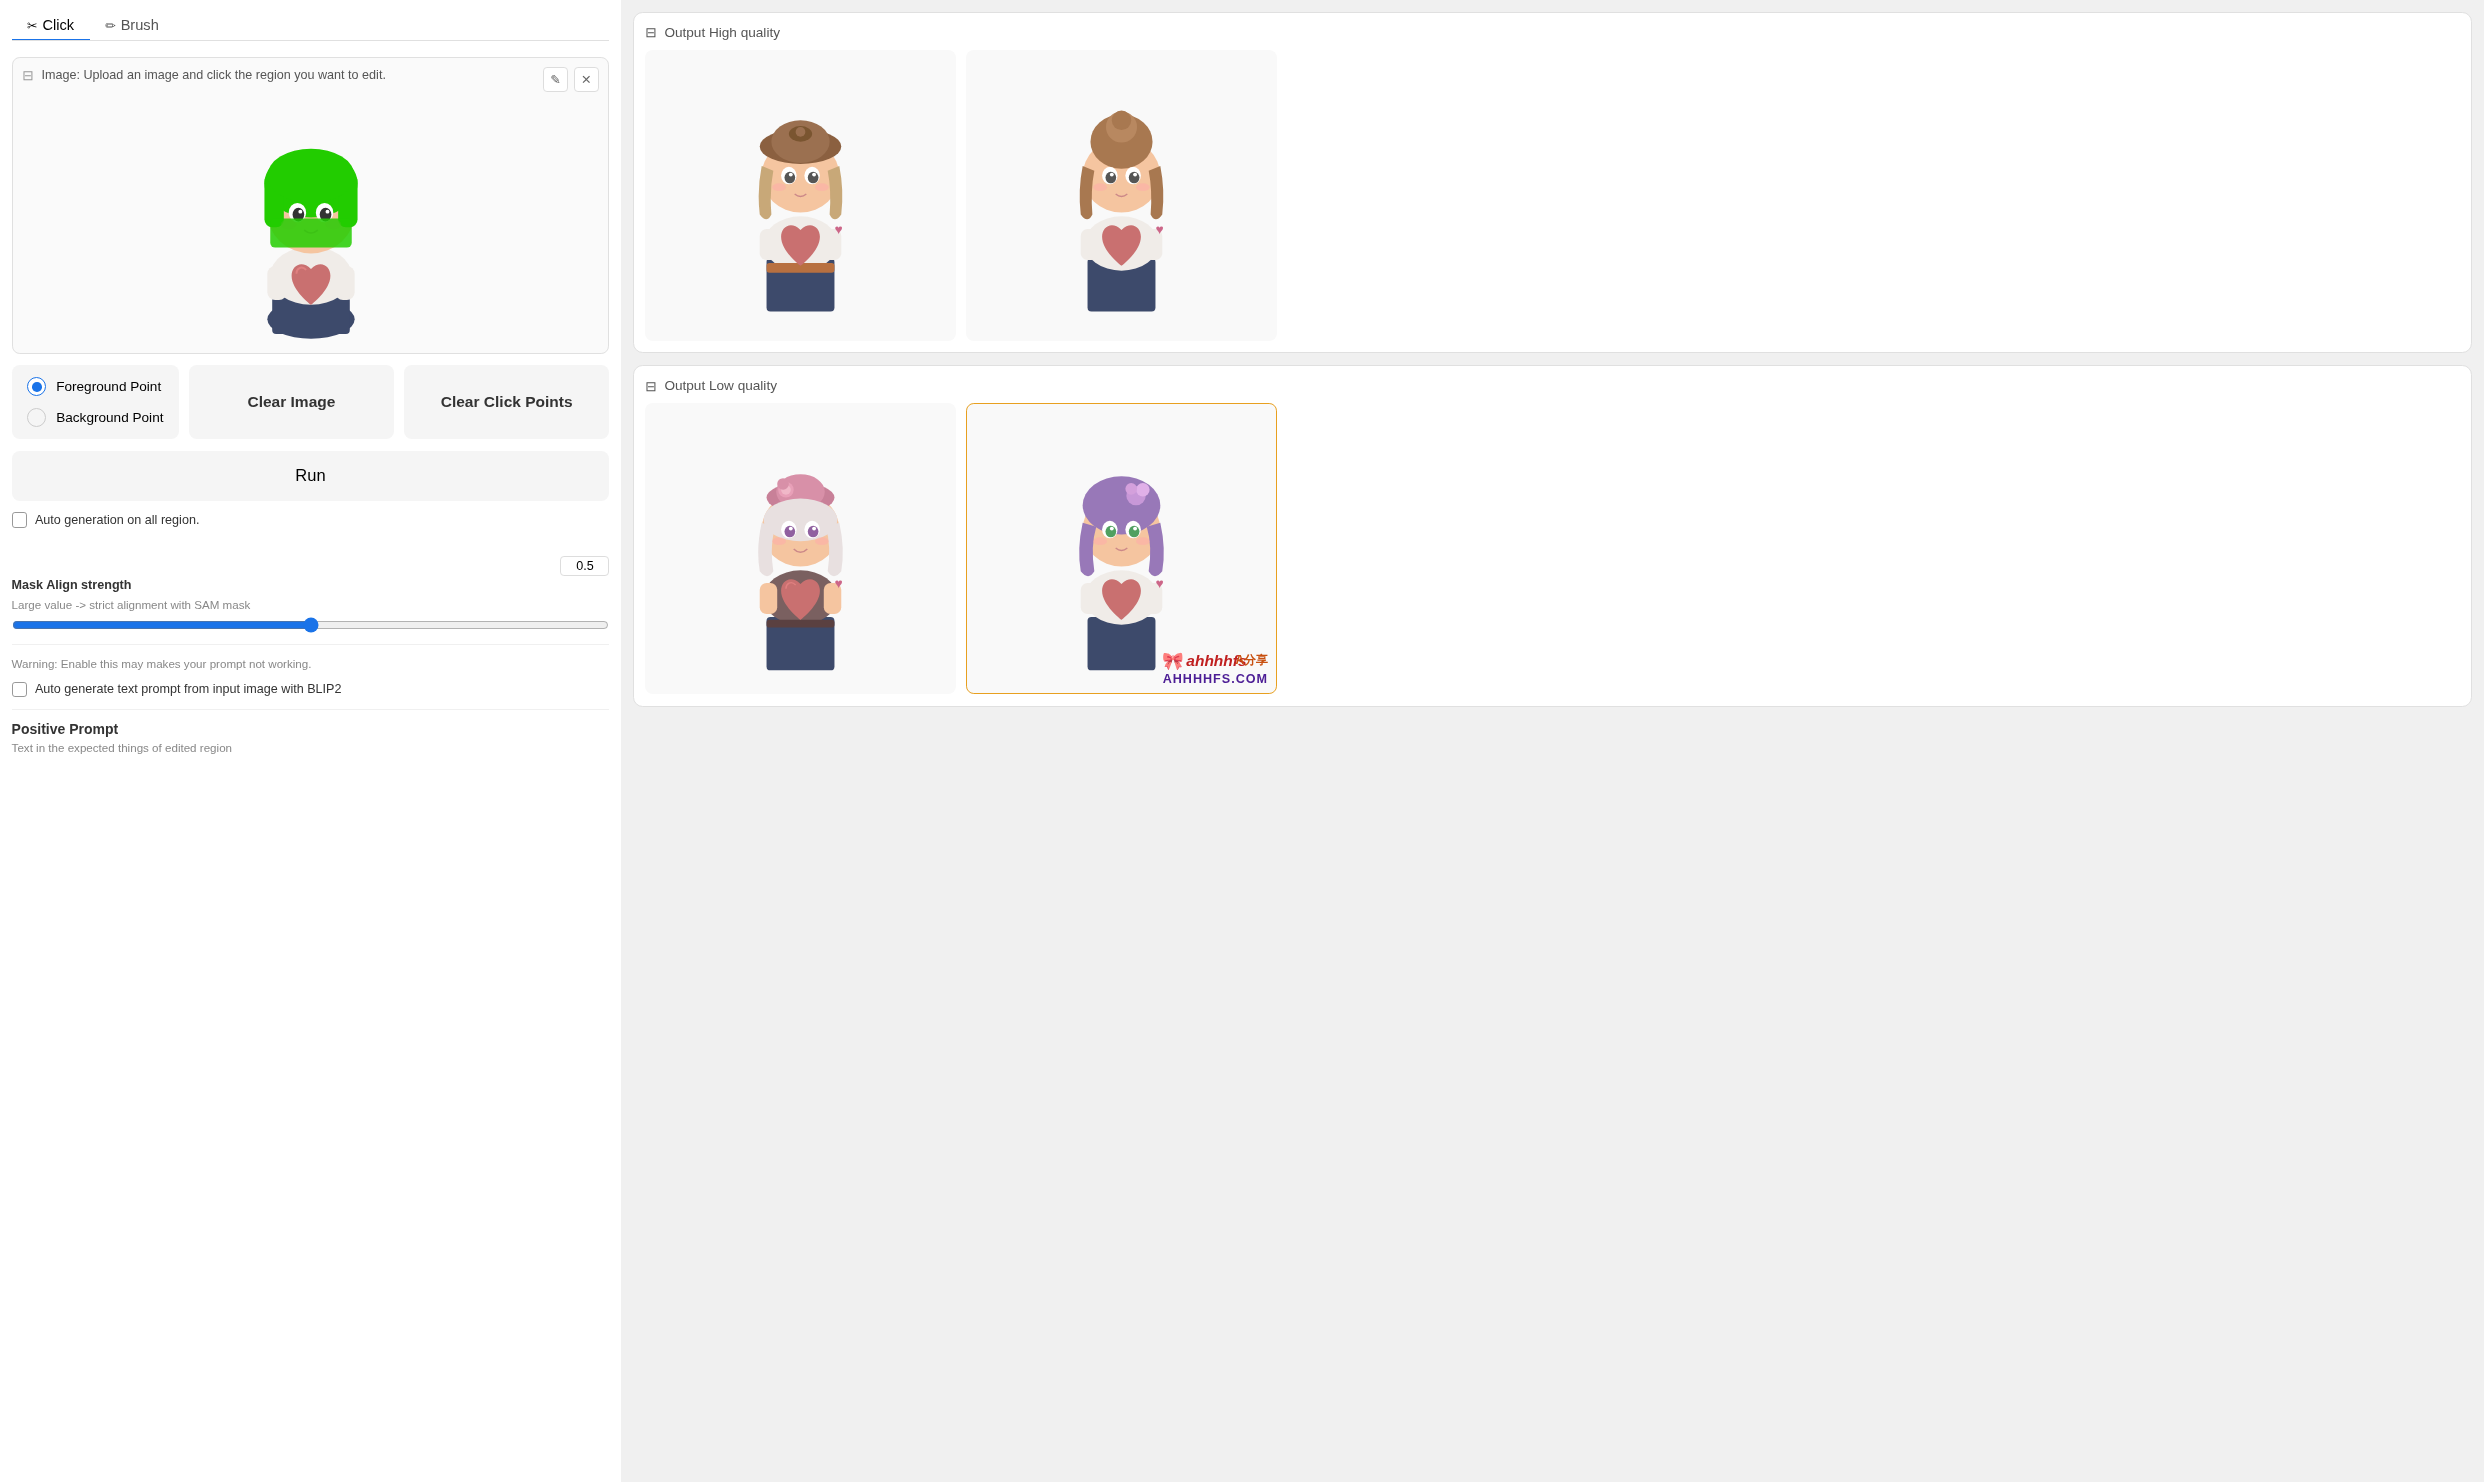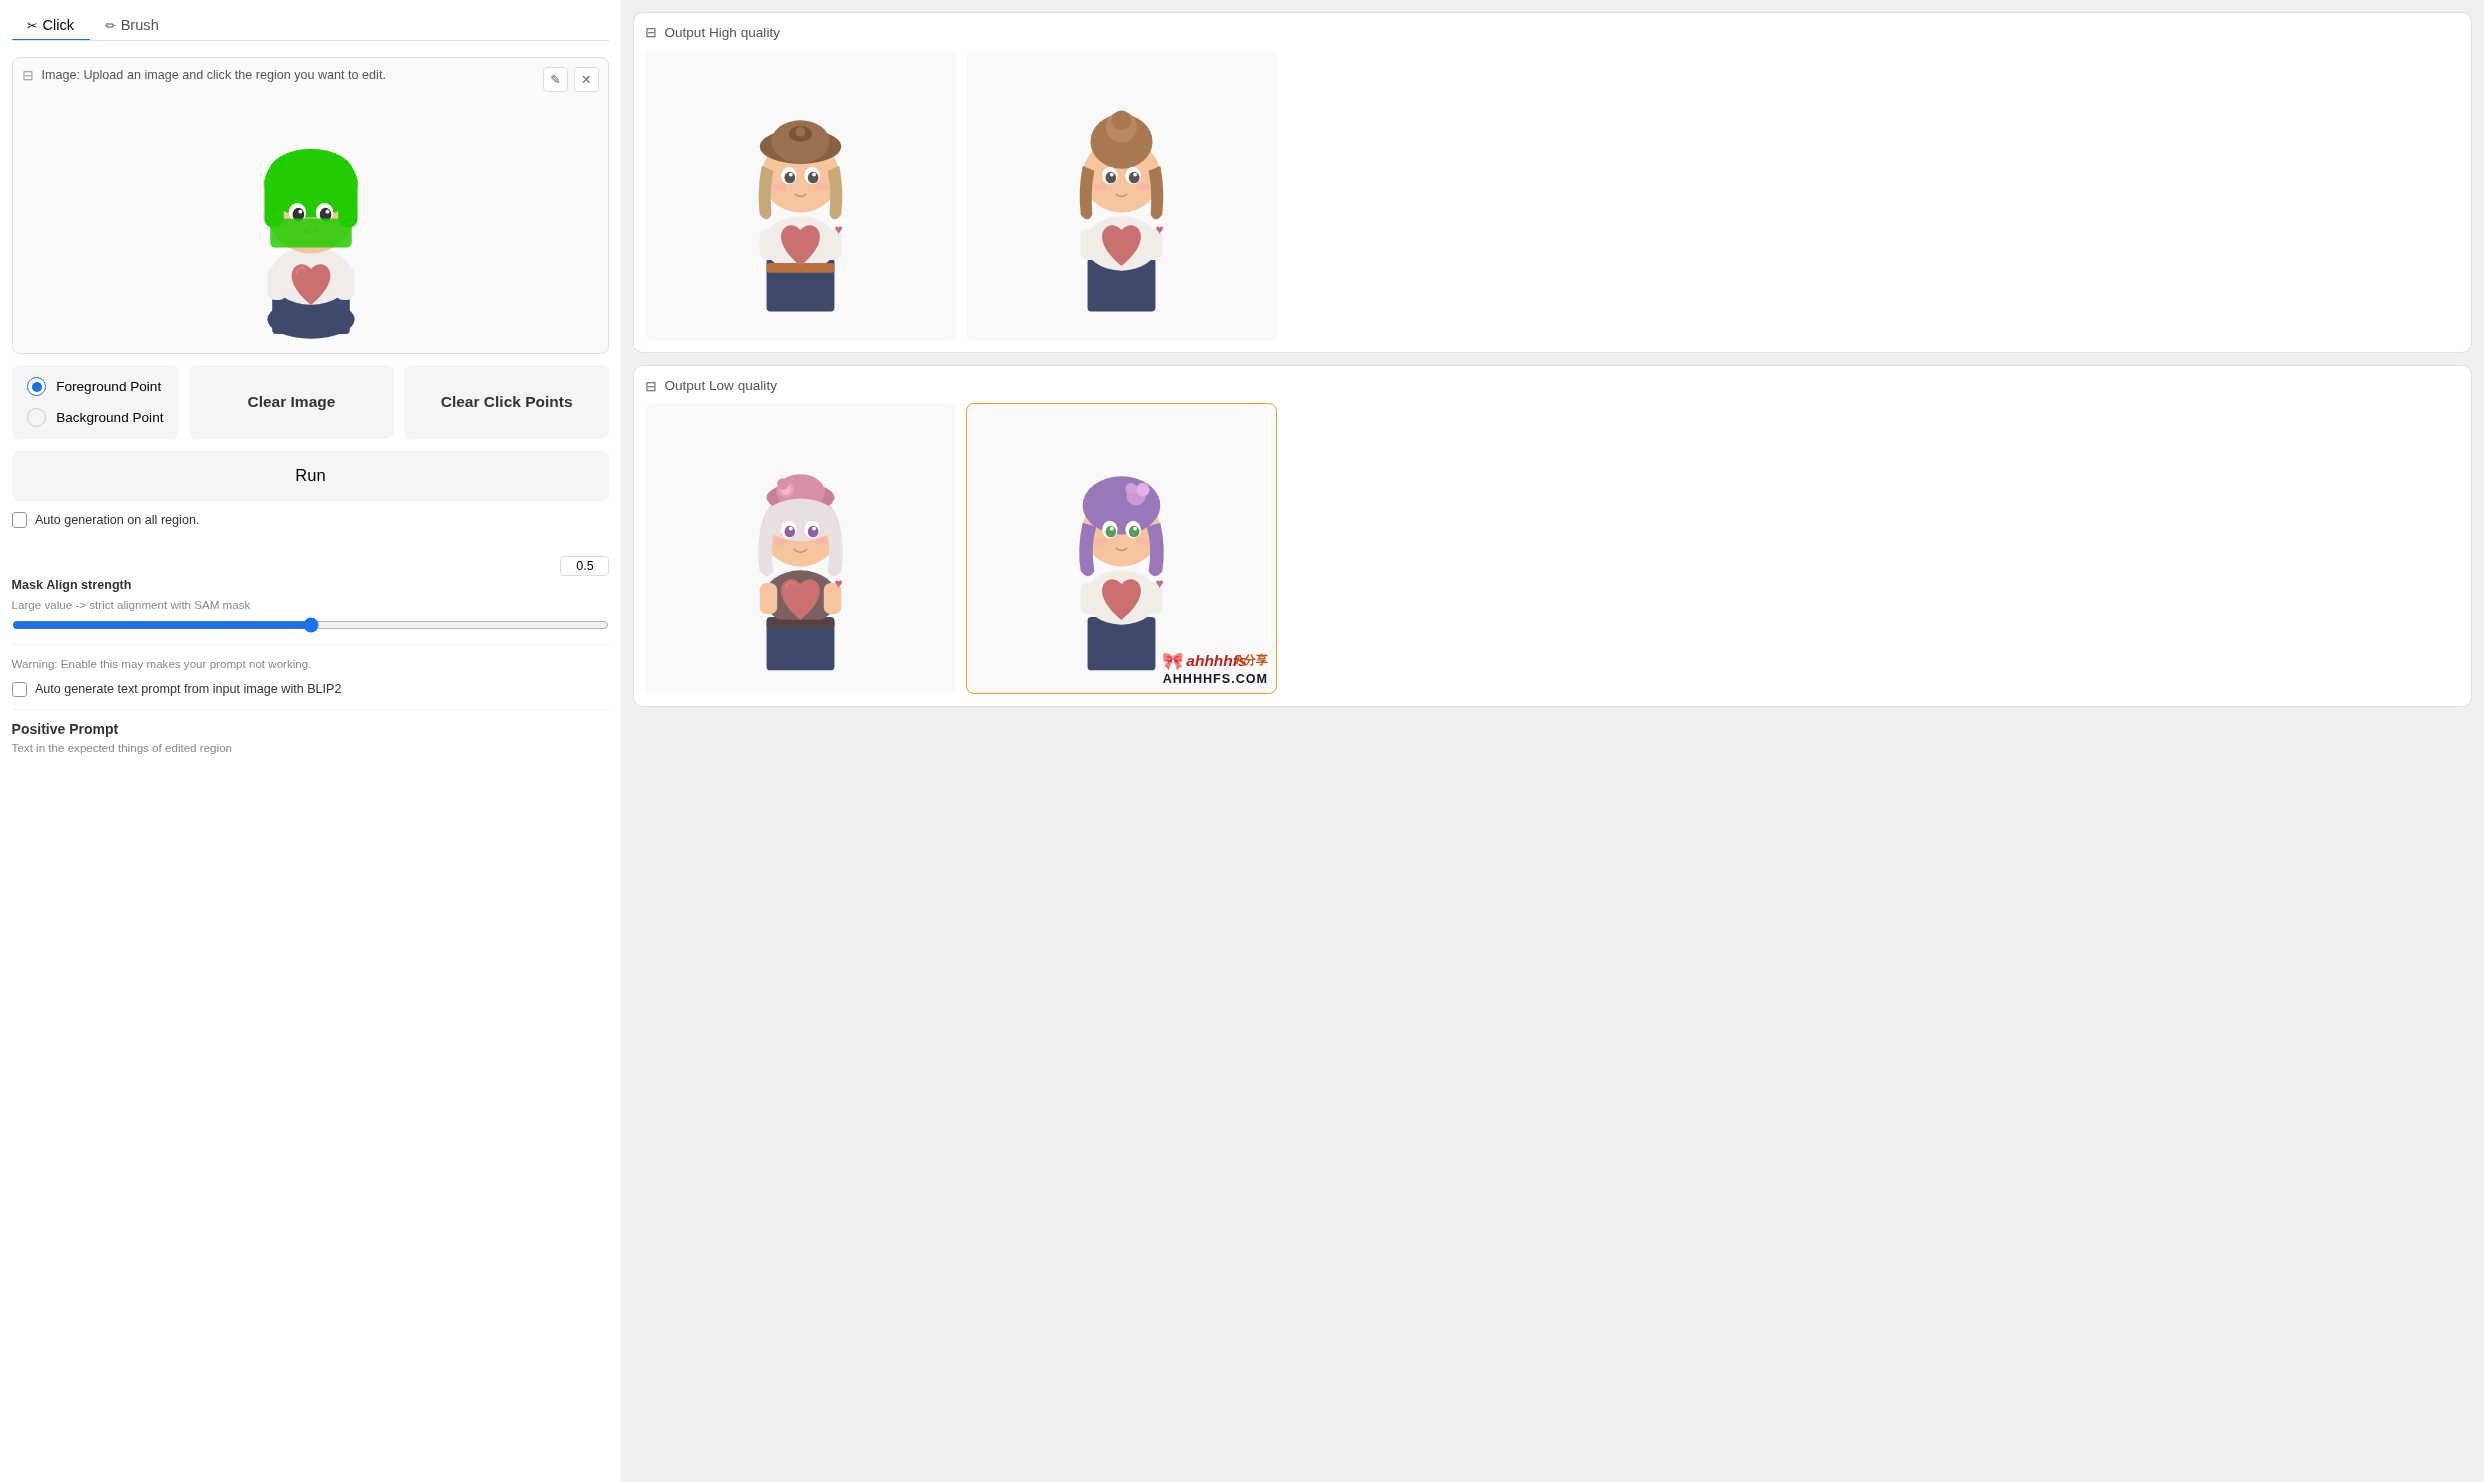--- a/index.html
+++ b/index.html
@@ -590,20 +590,20 @@
 
           <text x="125" y="175" font-size="14" fill="#cc6688">♥</text>
         </svg>
 
         <div class="watermark">
           <div style="display:flex;align-items:center;gap:1.9px;">
             <span style="font-size:17.5px;">🎀</span>
             <span style="color:#c02020;font-size:15.5px;font-weight:900;font-style:italic;">ahhhhfs</span>
             <span style="color:#c85010;font-size:12px;position:absolute;top:1.9px;right:0px;">A分享</span>
           </div>
-          <div style="color:#0f172a;font-size:12.6px;font-weight:900;letter-spacing:1px;">AHHHHFS.COM</div>
+          <div style="color:#4c1d95;font-size:12.6px;font-weight:900;letter-spacing:1px;">AHHHHFS.COM</div>
         </div>
       </div>
     </div>
   </div>
 
 </div>
 
 
 </body></html>

